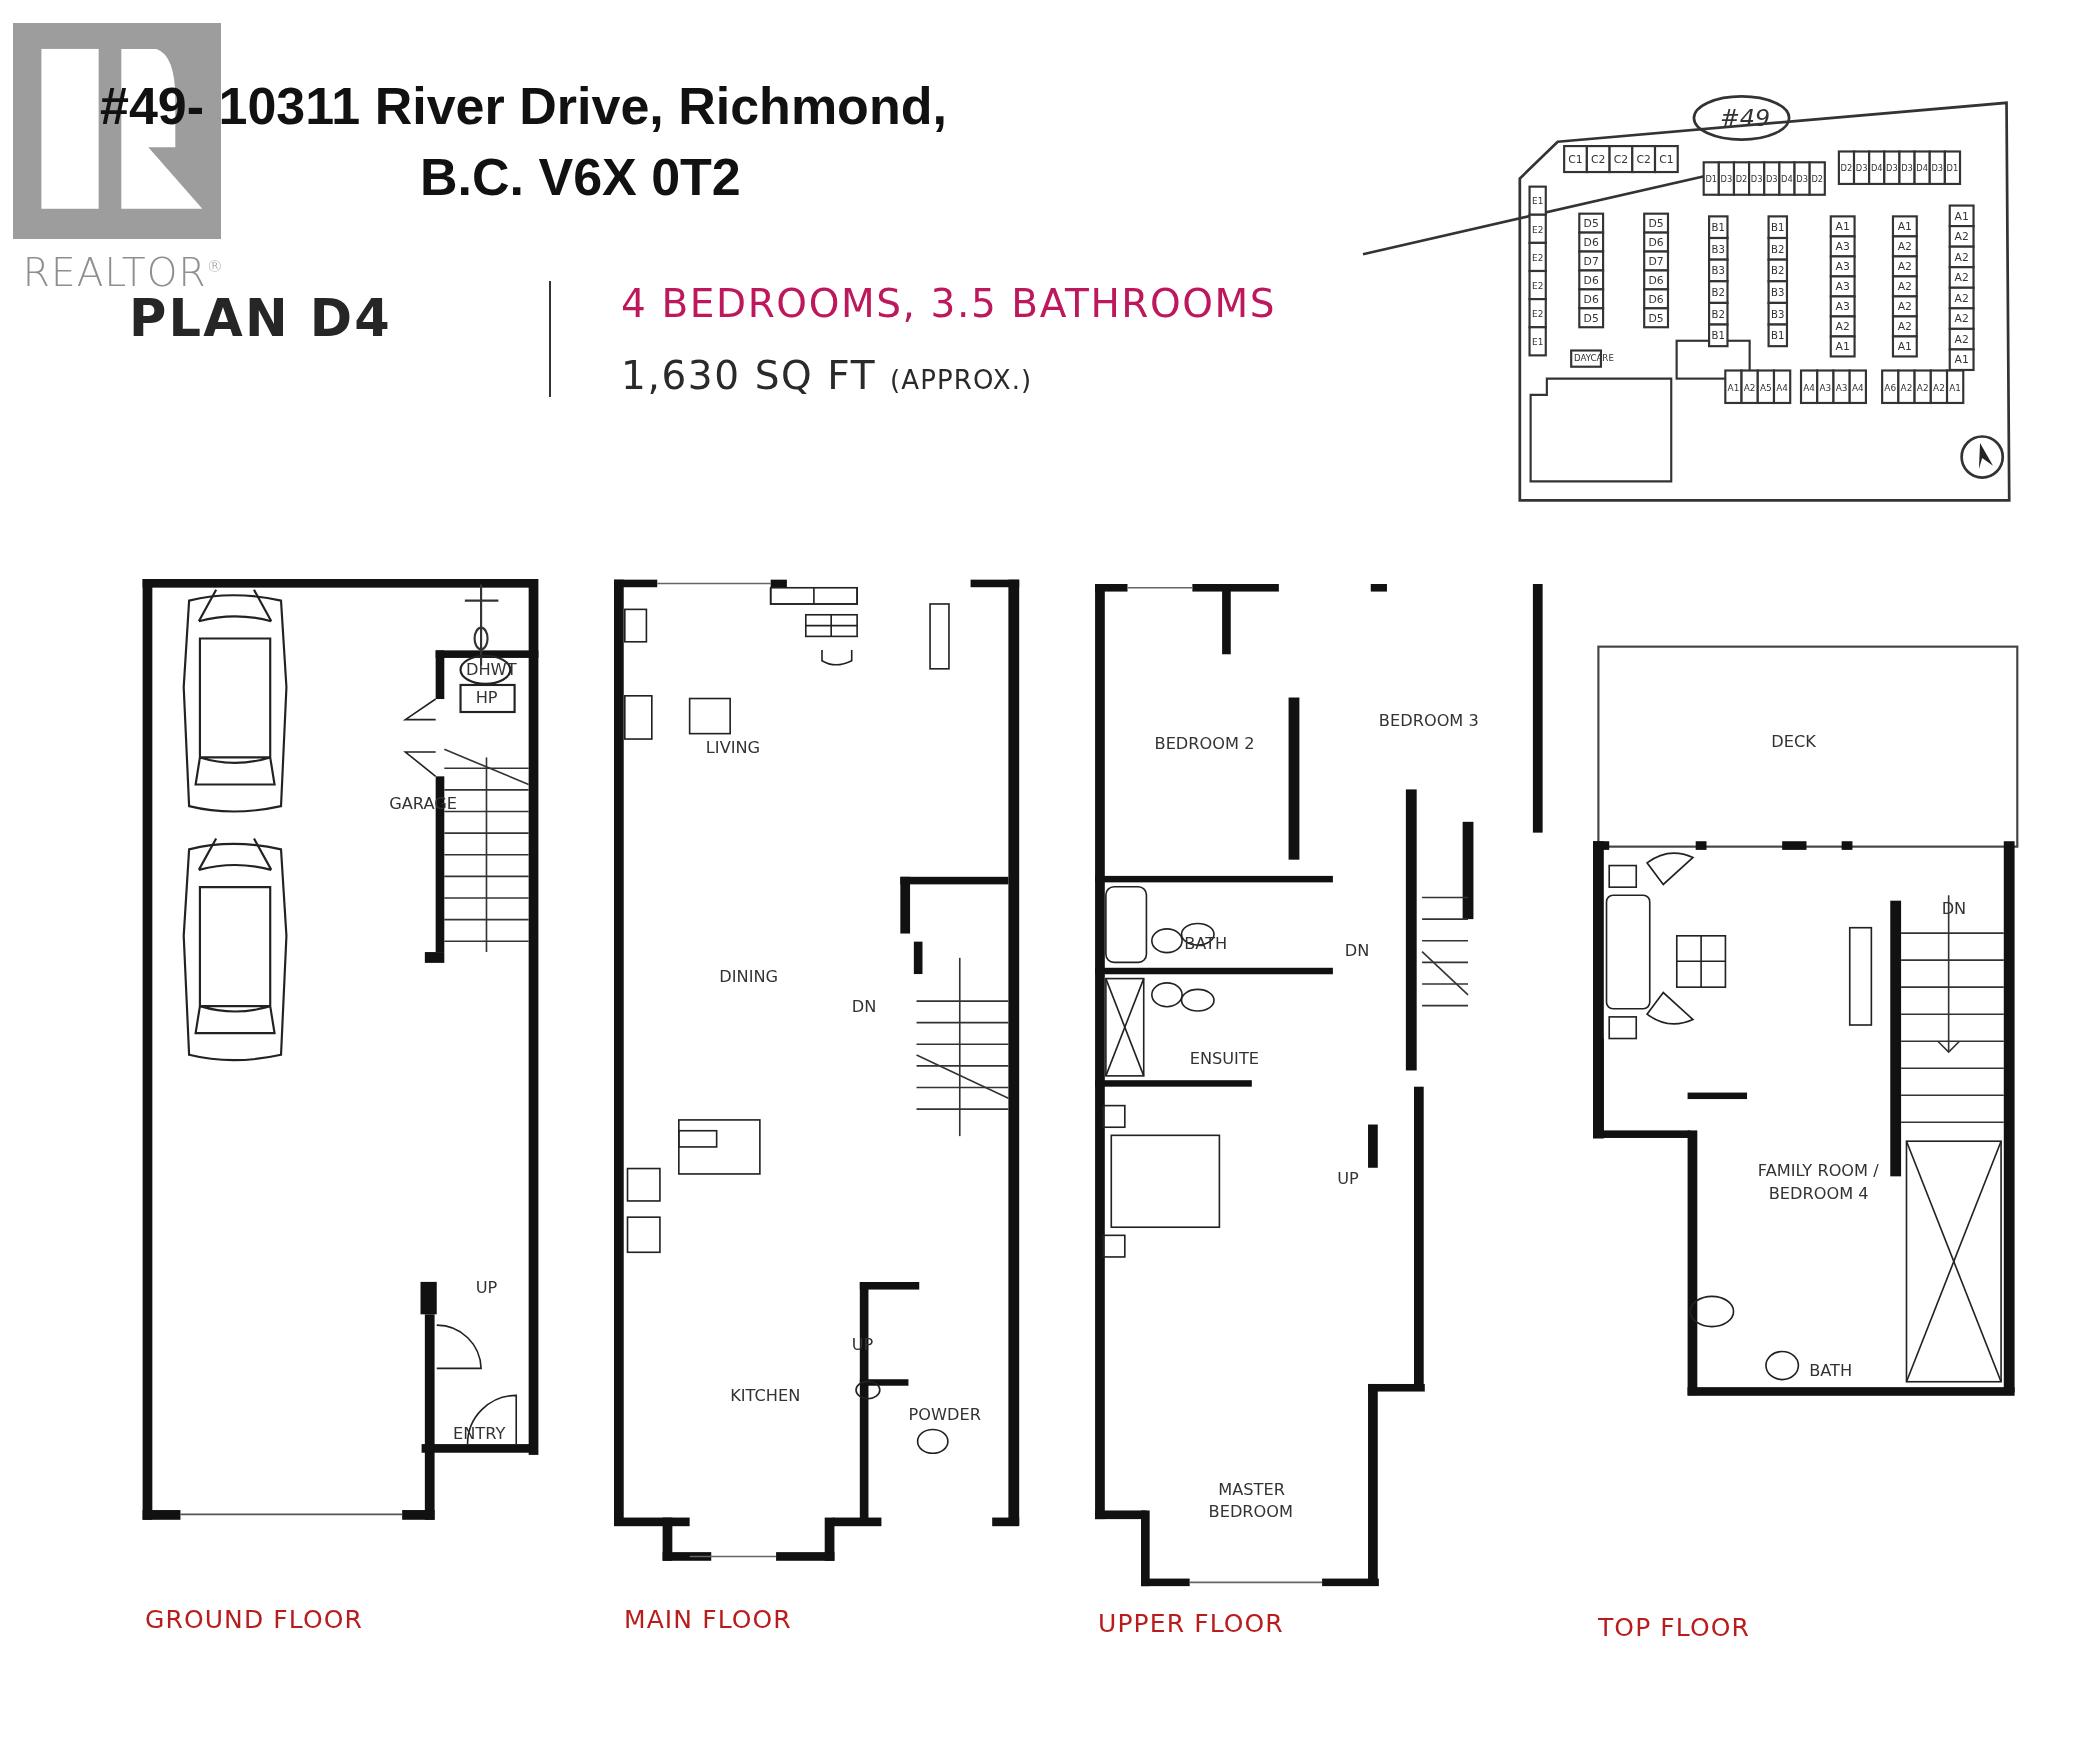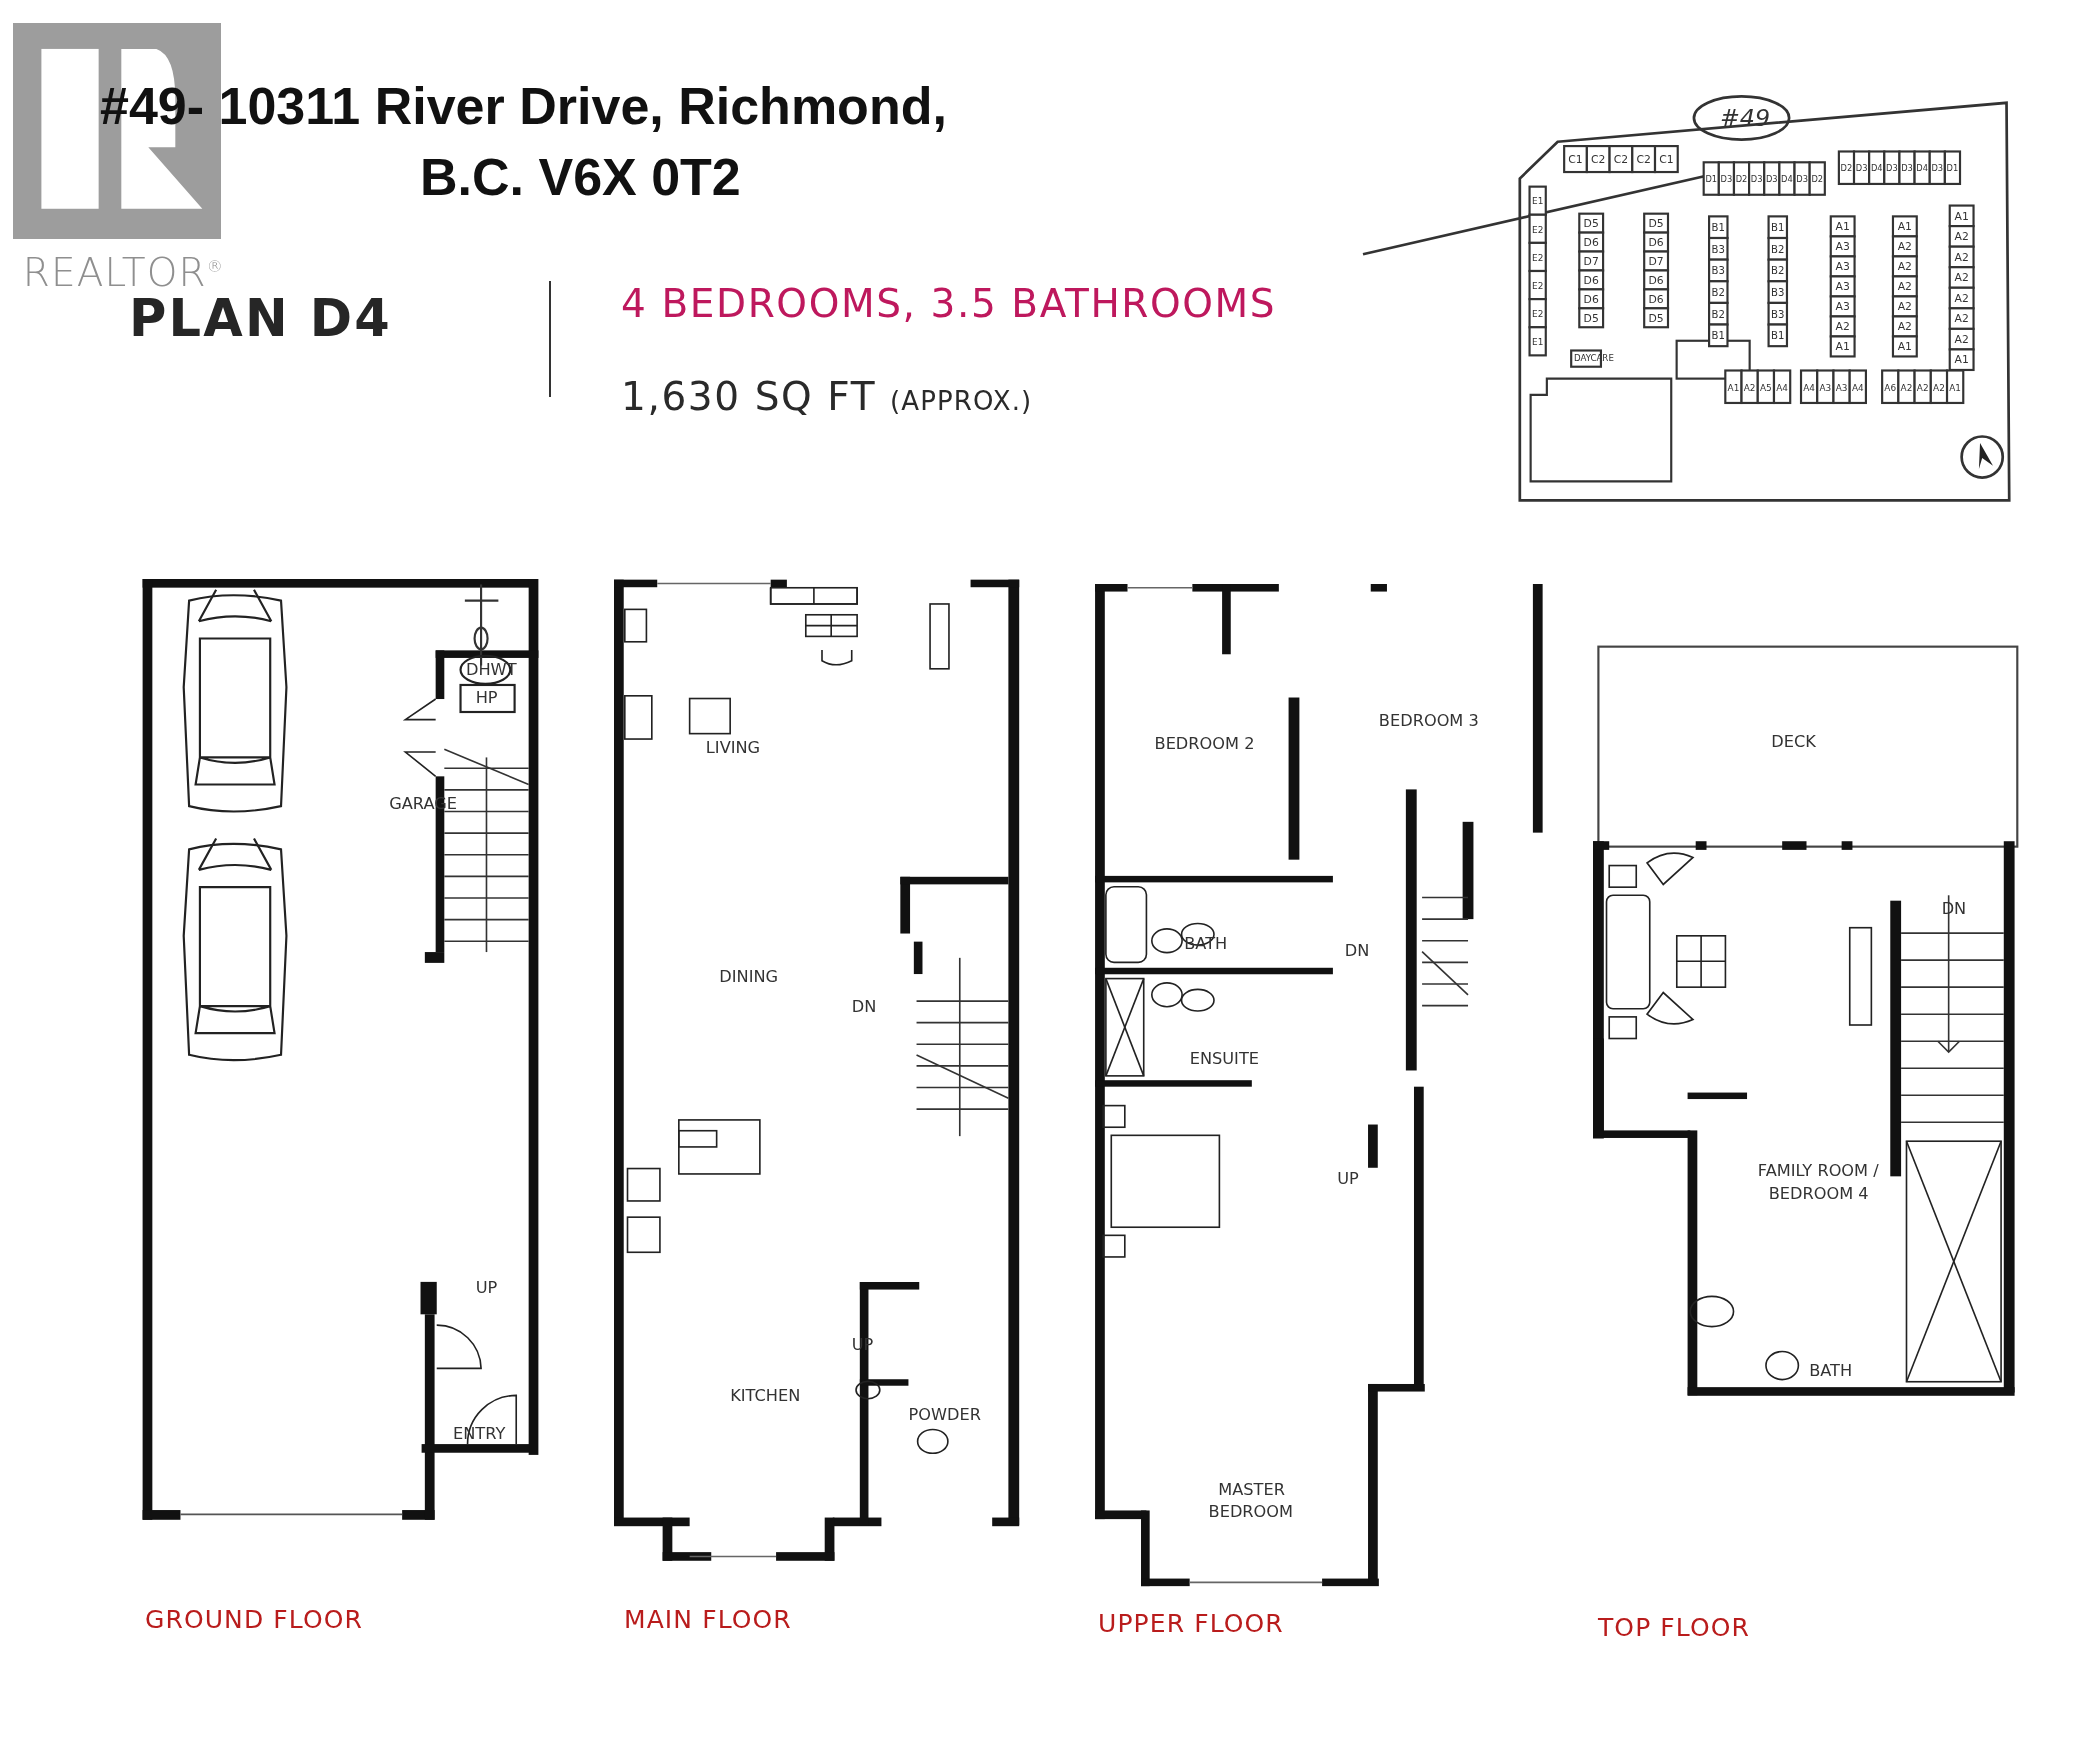--- a/index.html
+++ b/index.html
@@ -11,21 +11,21 @@
   .logo-word { position: absolute; left: 9.7px; top: 227px; font-size: 39px; letter-spacing: 1.1px;
                color: #8f8f8f; font-family: "DejaVu Sans", sans-serif; font-weight: 300; }
   .addr1 { left: 100px; top: 76px; font-size: 52px; font-weight: 700; white-space: nowrap; }
   .addr2 { left: 420px; top: 147px; font-size: 52px; font-weight: 700; white-space: nowrap; }
   .plan { left: 129px; top: 289px; font-size: 51px; font-weight: 700; letter-spacing: 2.2px;
           font-family: "DejaVu Sans", sans-serif; color: #262626; }
   .divider { left: 549px; top: 281px; width: 2.2px; height: 116px; background: #333; }
   .spec1 { left: 621px; top: 281px; font-size: 39px; letter-spacing: 1.6px; color: #be185d;
            font-family: "DejaVu Sans", sans-serif; white-space: nowrap; }
   .spec2 { left: 621px; top: 353px; font-size: 39px; letter-spacing: 1.6px; color: #2a2a2a;
-           font-family: "DejaVu Sans", sans-serif; white-space: nowrap; margin-top: 21px; }
+           font-family: "DejaVu Sans", sans-serif; white-space: nowrap; }
   .spec2 small { font-size: 26px; letter-spacing: 1.1px; }
   .floor-label { font-size: 25px; letter-spacing: 1.1px; color: #b91c1c; font-family: "DejaVu Sans", sans-serif;
                  white-space: nowrap; }
   svg text { font-family: "DejaVu Sans", sans-serif; }
   .room { font-size: 30px; fill: #333; }
 </style>
 </head>
 <body>
 
 <div class="abs logo">

